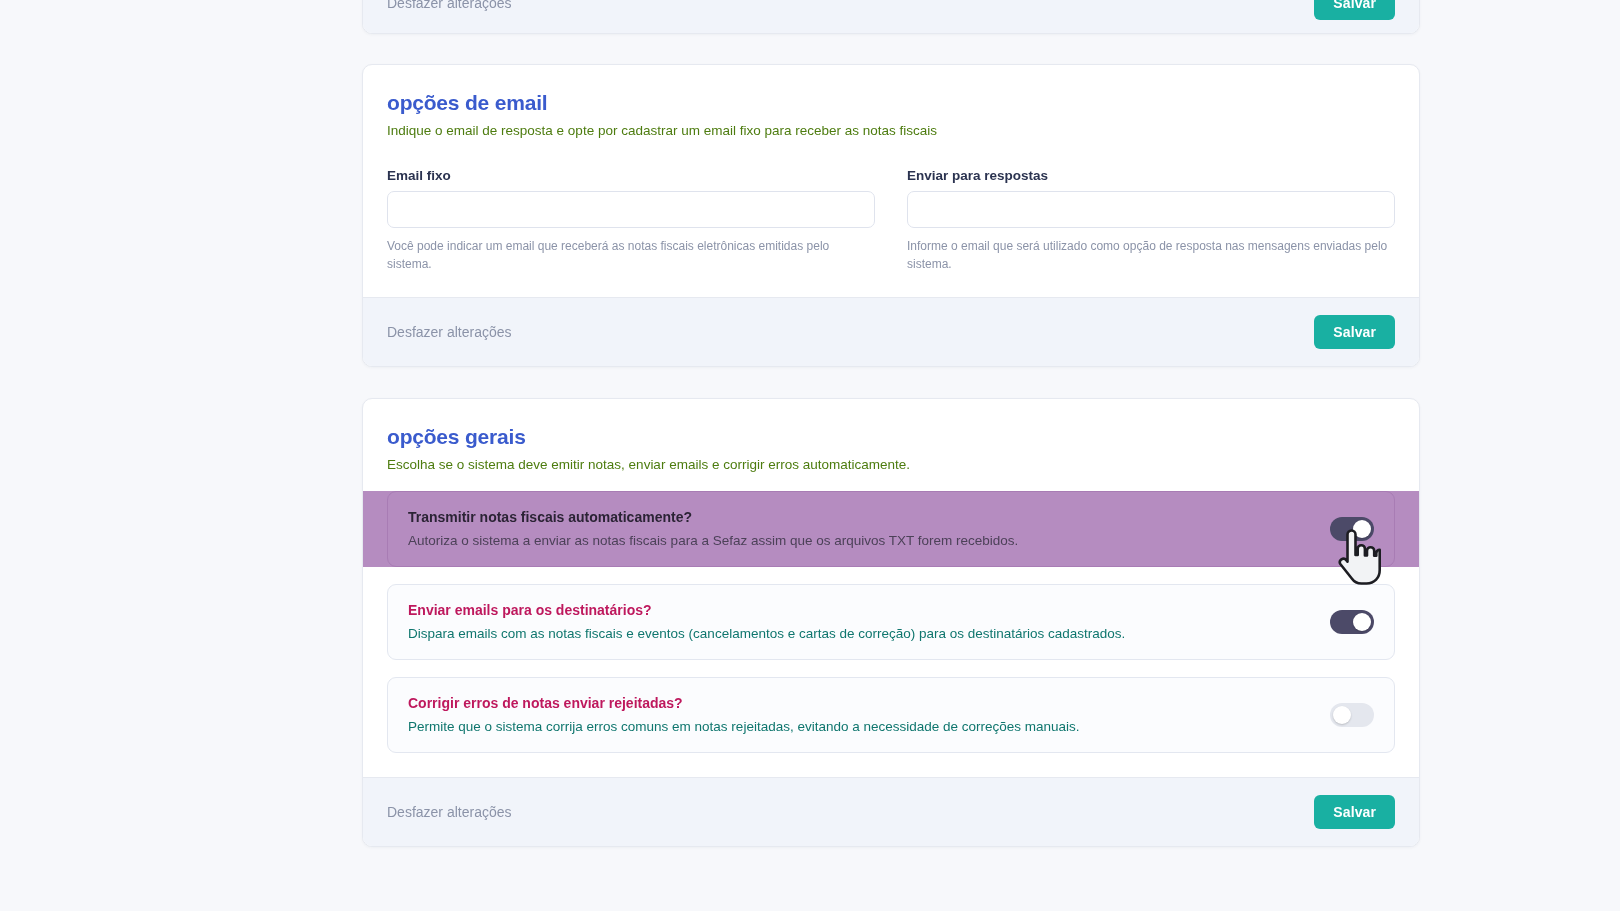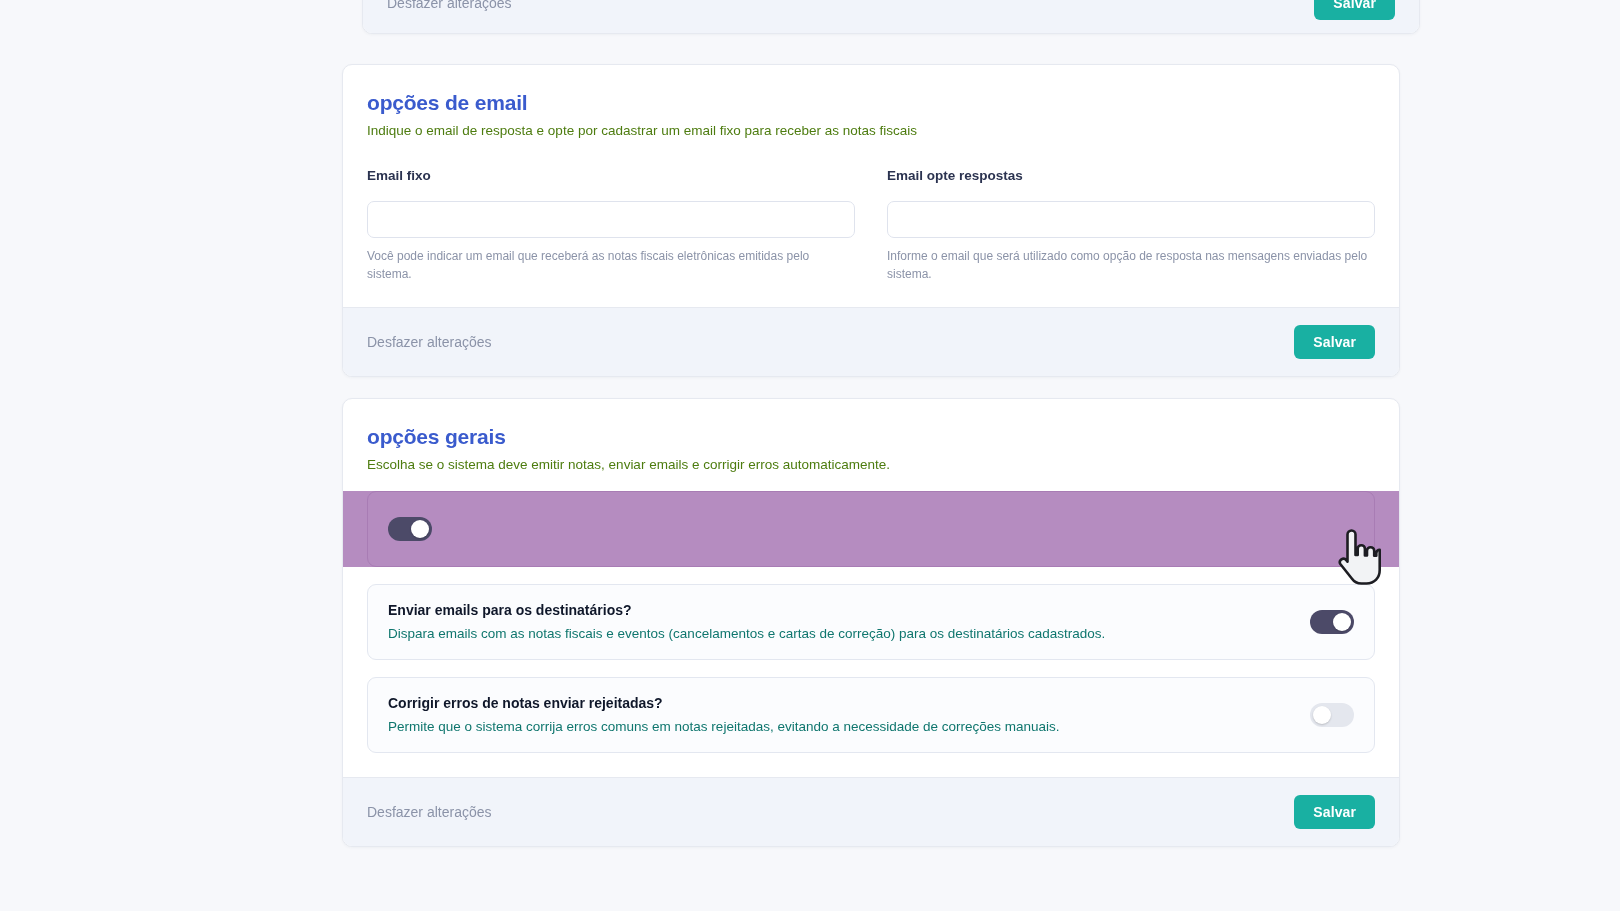--- a/index.html
+++ b/index.html
@@ -15,21 +15,21 @@
   .page {
     position: relative;
     width: 1304px;
     height: 911px;
     background: #f7f8fb;
   }
 
   
   .card {
     position: absolute;
-    left: 342px;
+    left: 362px;
     width: 1058px;
     background: #ffffff;
     border: 1px solid #e6e9f0;
     border-radius: 10px;
     box-shadow: 0 1px 3px rgba(30, 40, 80, 0.045);
     overflow: hidden;
   }
   .card-body { padding: 26px 24px 24px 24px; }
 
   .card-title {
@@ -79,21 +79,21 @@
   .field-grid {
     display: flex;
     gap: 32px;
     margin-top: 28px;
   }
   .field-col { flex: 1 1 0; min-width: 0; }
   .field-label {
     font-size: 13.5px;
     font-weight: 700;
     color: #2b3350;
-    margin-bottom: 18px;
+    margin-bottom: 8px;
     display: block;
   }
   .field-input {
     width: 100%;
     height: 37px;
     border: 1px solid #dfe3ed;
     border-radius: 7px;
     padding: 0 12px;
     font-size: 14px;
     color: #2b3350;
@@ -117,21 +117,21 @@
     border-radius: 9px;
     background: #fbfcfe;
     padding: 16px 20px;
     margin-top: 17px;
     min-height: 76px;
   }
   .option-text { max-width: 900px; }
   .option-title {
     font-size: 14px;
     font-weight: 700;
-    color: #0f172a;
+    color: #be185d;
     margin-bottom: 7px;
   }
   .option-desc {
     font-size: 13.5px;
     color: #0f766e;
     line-height: 1.35;
   }
 
   
   .highlight-band {
@@ -216,40 +216,44 @@
       <div class="card-sub">Indique o email de resposta e opte por cadastrar um email fixo para receber as notas fiscais</div>
 
       <div class="field-grid">
         <div class="field-col">
           <label class="field-label">Email fixo</label>
           <input class="field-input" type="text" placeholder="" style="">
           <div class="field-help">Você pode indicar um email que receberá as notas fiscais eletrônicas emitidas pelo sistema.</div>
         </div>
 
         <div class="field-col">
-          <label class="field-label">Email opte respostas</label>
+          <label class="field-label">Enviar para respostas</label>
           <input class="field-input" type="text" placeholder="" style="">
           <div class="field-help">Informe o email que será utilizado como opção de resposta nas mensagens enviadas pelo sistema.</div>
         </div>
       </div>
     </div>
 
     <div class="card-footer">
       <span class="undo-link">Desfazer alterações</span>
       <button class="save-btn">Salvar</button>
     </div>
   </div>
 
   <div class="card" style="top:398px;">
     <div class="card-body">
       <div class="card-title">opções gerais</div>
       <div class="card-sub">Escolha se o sistema deve emitir notas, enviar emails e corrigir erros automaticamente.</div>
 
       <div class="highlight-band">
         <div class="option-row">
+          <div class="option-text">
+            <div class="option-title">Transmitir notas fiscais automaticamente?</div>
+            <div class="option-desc">Autoriza o sistema a enviar as notas fiscais para a Sefaz assim que os arquivos TXT forem recebidos.</div>
+          </div>
           <div class="switch">
             <div class="knob"></div>
           </div>
         </div>
       </div>
 
       <div class="option-row">
         <div class="option-text">
           <div class="option-title">Enviar emails para os destinatários?</div>
           <div class="option-desc">Dispara emails com as notas fiscais e eventos (cancelamentos e cartas de correção) para os destinatários cadastrados.</div>

